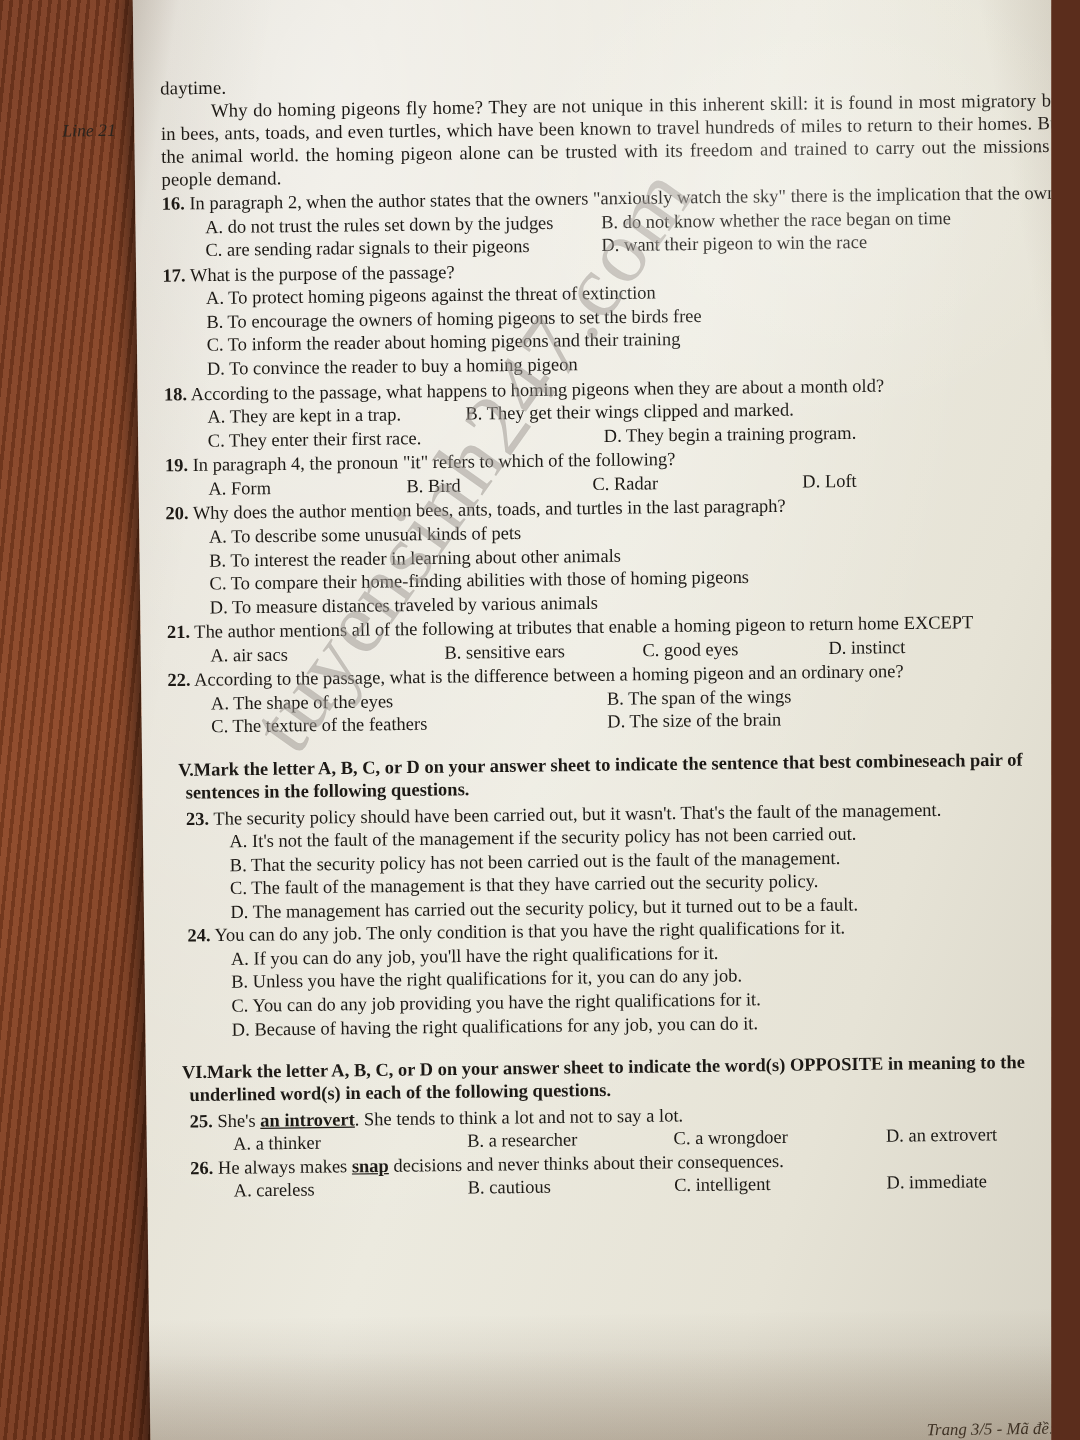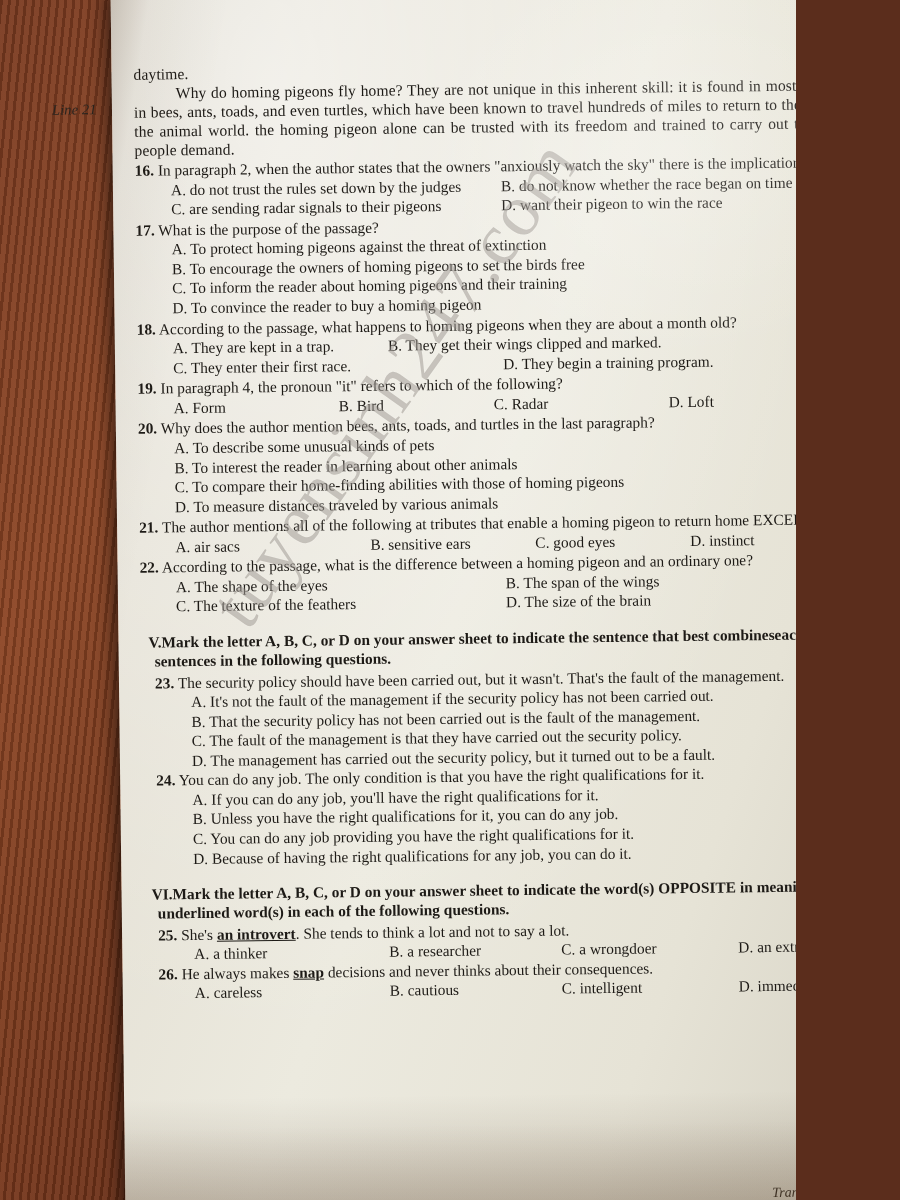--- a/index.html
+++ b/index.html
@@ -8,21 +8,21 @@
   }
   body {
     width: 900px;
     height: 1200px;
     overflow: hidden;
     background: #5b2d1c;
     font-family: "Liberation Serif", serif;
   }
   .photo {
     position: relative;
-    width: 796px;
+    width: 876px;
     height: 1200px;
     background:
       repeating-linear-gradient(96deg, rgba(0,0,0,0.16) 0px, rgba(0,0,0,0.16) 3px, rgba(255,255,255,0.05) 3px, rgba(255,255,255,0.05) 8px),
       linear-gradient(120deg, #7a3a20 0%, #8c4524 25%, #6d3118 55%, #8a4523 80%, #5f2a14 100%);
     overflow: hidden;
   }
   
   .sheet {
     position: absolute;
     left: 118px;

